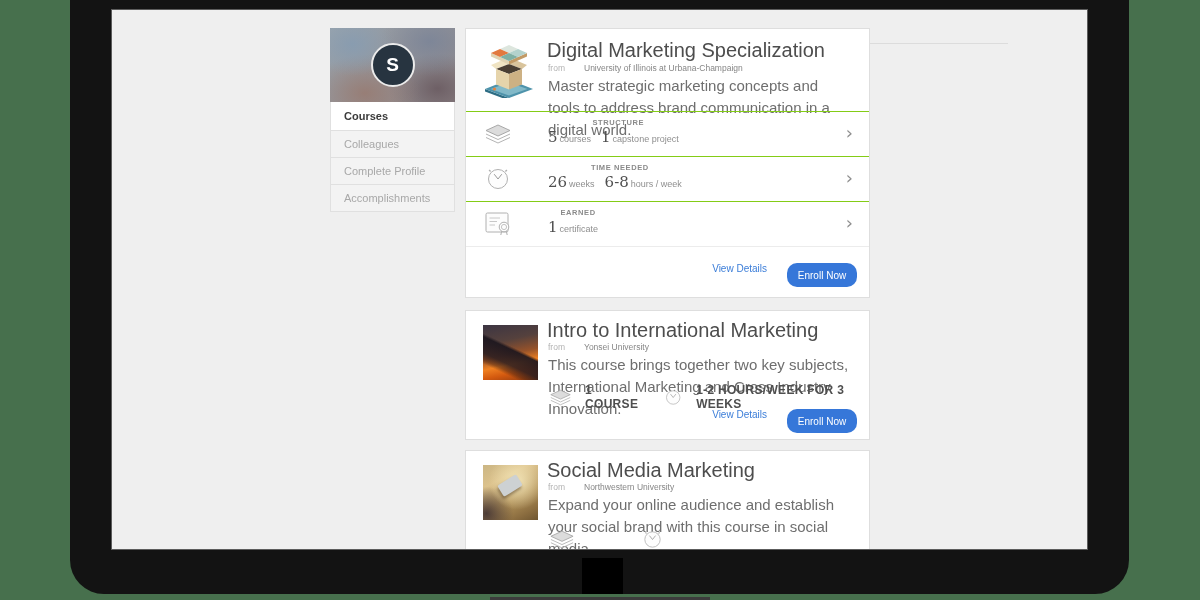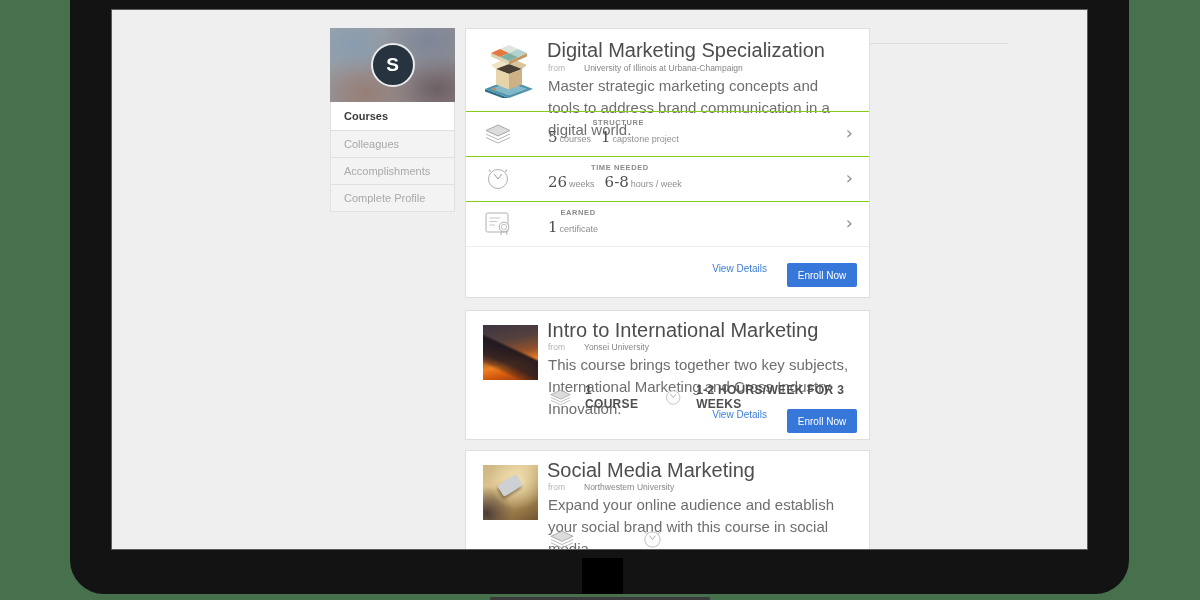--- a/index.html
+++ b/index.html
@@ -80,21 +80,21 @@
   .c2 .meta-row { top:72px; }
   .c3 .meta-row { top:78px; }
   .meta-label { font-size:12px; font-weight:bold; color:#4f4f4f; letter-spacing:0.3px; margin-left:14px; }
   .meta-gap { width:26px; }
 
   
   .card-footer { position:absolute; right:12px; display:flex; align-items:flex-start; }
   .card-1 .card-footer { top:234px; }
   .card-2 .card-footer { top:98px; }
   .view-details { color:#3b7dd8; font-size:10px; margin-right:20px; cursor:pointer; }
-  .enroll-btn { width:70px; height:24px; background:#3677d9; color:#fff; font-size:10px; border:none; border-radius:2px;
+  .enroll-btn { width:70px; height:24px; background:#3677d9; color:#fff; font-size:10px; border:none; border-radius:10px;
       display:flex; align-items:center; justify-content:center; cursor:pointer; }
 </style>
 </head>
 <body>
 
 <div class="stage">
   <div class="tablet"></div>
   <div class="home-button"></div>
   <div class="stand-strip"></div>
 
@@ -102,22 +102,22 @@
 
     <div class="sidebar">
       <div class="avatar">
         <div class="avatar-circle">
           <span>S</span>
         </div>
       </div>
       <div class="menu">
         <div class="menu-item active">Courses</div>
         <div class="menu-item">Colleagues</div>
+        <div class="menu-item">Complete Profile</div>
         <div class="menu-item">Accomplishments</div>
-        <div class="menu-item">Complete Profile</div>
       </div>
     </div>
 
     <div class="divider-ext"></div>
 
     <div class="main">
 
       <div class="card card-1 c1">
         <svg class="course-logo" viewBox="0 0 52 55">
           <polygon points="2,46 26,55 26,57.5 2,48.5" fill="#2e6d84"></polygon>

